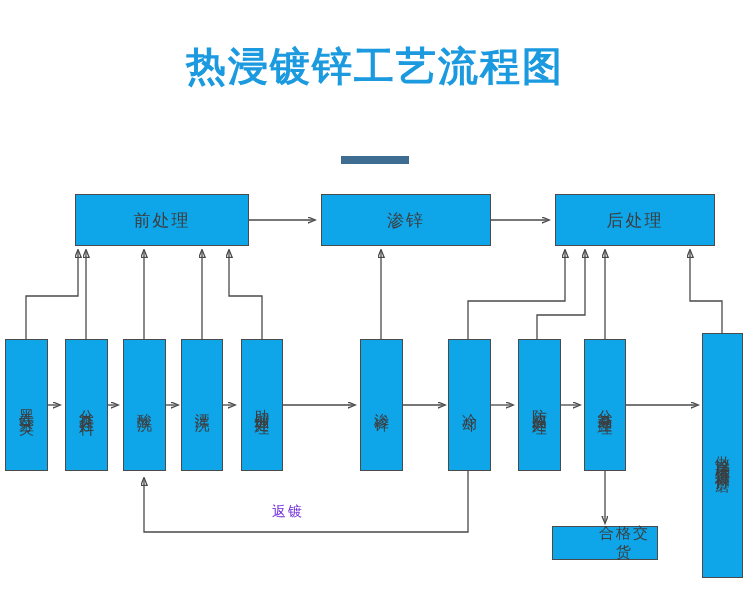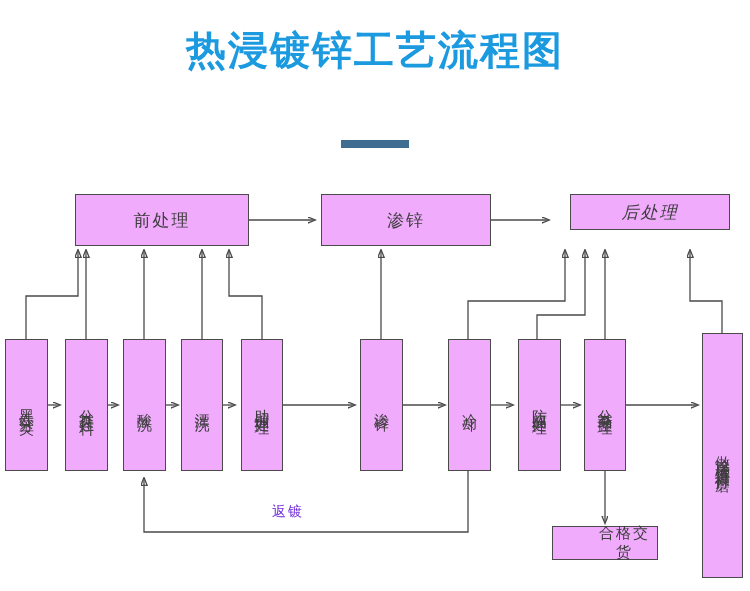--- a/index.html
+++ b/index.html
@@ -18,21 +18,21 @@
     position: relative;
     width: 750px;
     height: 591px;
     background: #ffffff;
   }
 
   
   .header {
     position: absolute;
     left: 0;
-    top: 0;
+    top: 16px;
     width: 750px;
     height: 175px;
     text-align: center;
   }
   .title {
     position: absolute;
     left: 0;
     top: 26px;
     width: 750px;
     font-size: 40px;
@@ -66,21 +66,21 @@
     position: absolute;
     left: 0;
     top: 0;
     width: 750px;
     height: 591px;
   }
   .node {
     position: absolute;
     box-sizing: border-box;
     border: 1px solid #4a4a4a;
-    background: #f0abfc;
+    background: #0ea5e9;
     color: #3d3d3d;
     display: flex;
     align-items: center;
     justify-content: center;
     text-align: center;
   }
   
   .node.h {
     font-size: 17px;
     letter-spacing: 2px;
@@ -175,21 +175,21 @@
 
     <path d="M468,471 L468,532 L144,532 L144,478" marker-end="url(#arrow)"></path>
   </svg>
 
   <div class="flow">
 
     <div class="node h" style="left:75px;  top:194px; width:174px; height:52px;">前处理</div>
 
     <div class="node h" style="left:321px; top:194px; width:170px; height:52px;">渗锌</div>
 
-    <div class="node h" style="left:570px; top:194px; width:160px; height:36px;font-style:italic;">后处理</div>
+    <div class="node h" style="left:555px; top:194px; width:160px; height:52px;">后处理</div>
 
     <div class="node v" style="left:5px;   top:339px; width:43px;  height:132px;">黑件分类</div>
 
     <div class="node v" style="left:65px;  top:339px; width:43px;  height:132px;">分类挂料</div>
 
     <div class="node v" style="left:123px; top:339px; width:43px;  height:132px;">酸洗</div>
 
     <div class="node v" style="left:181px; top:339px; width:42px;  height:132px;">漂洗</div>
 
     <div class="node v" style="left:241px; top:339px; width:42px;  height:132px;">助镀处理</div>

